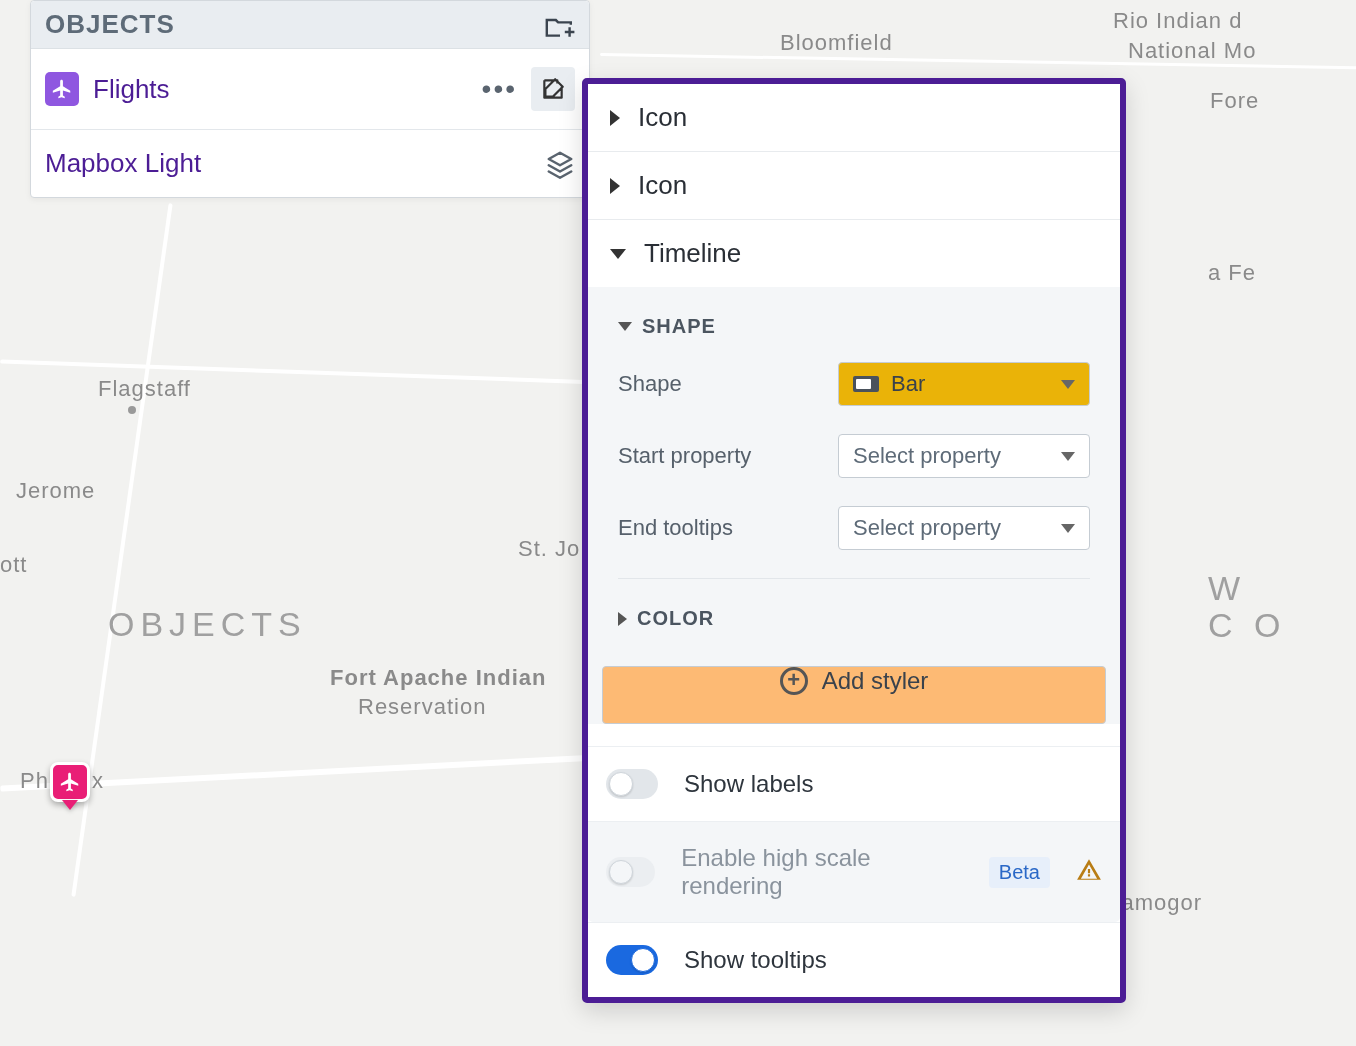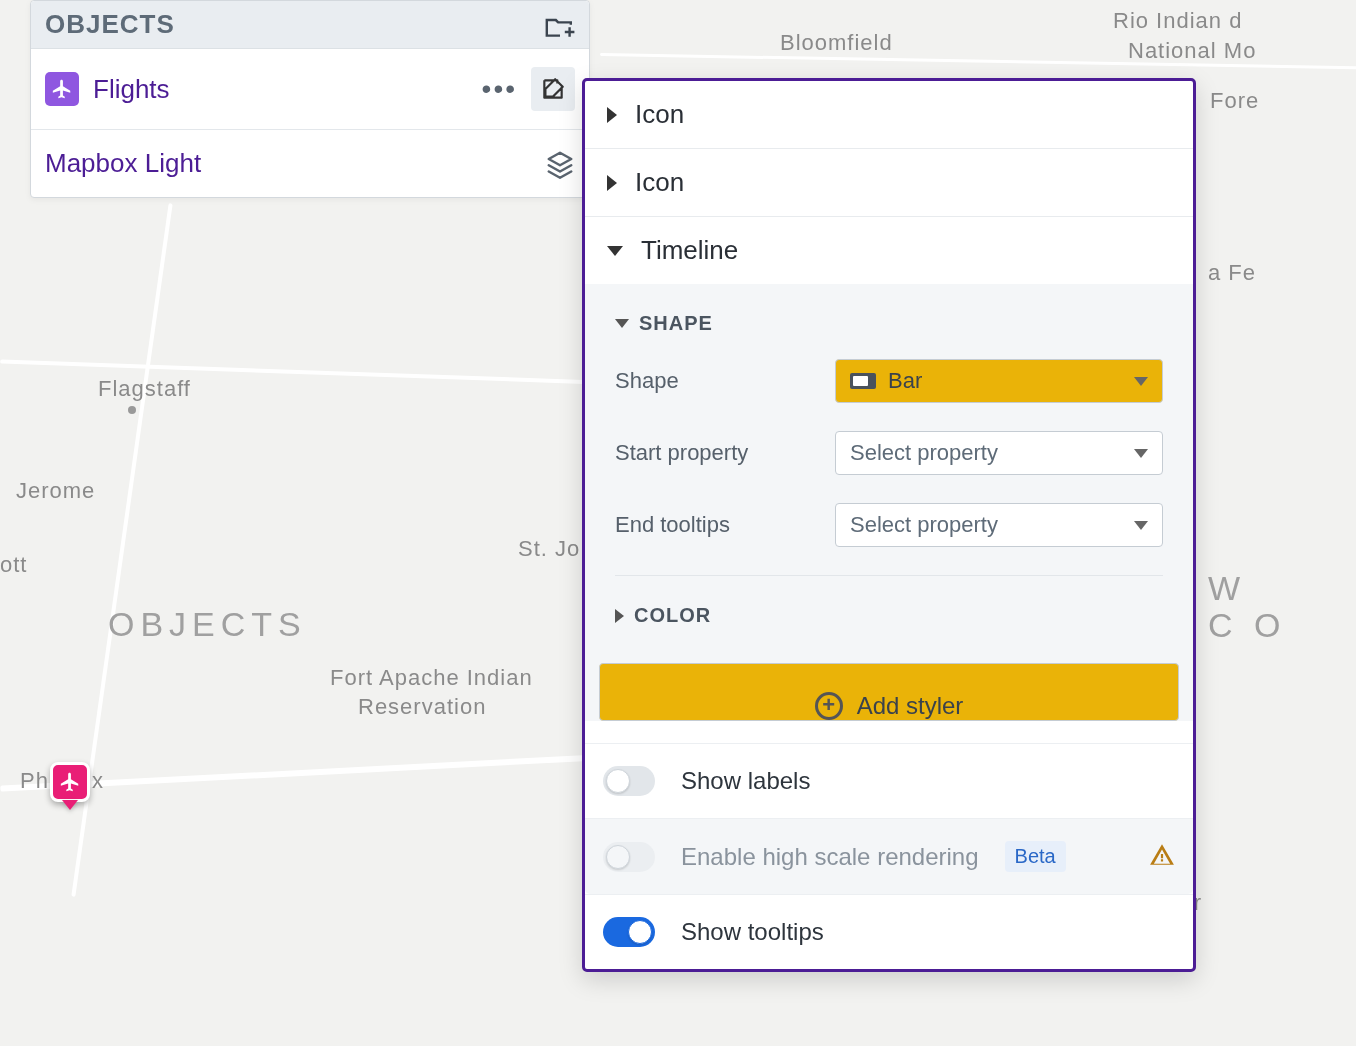--- a/index.html
+++ b/index.html
@@ -26,21 +26,21 @@
   .edit-btn { width:44px; height:44px; background:#e9edf1; border-radius:4px; display:flex; align-items:center; justify-content:center; cursor:pointer; }
   .edit-btn svg { width:26px; height:26px; stroke:#333; fill:none; stroke-width:2; }
   .layers-icon { width:30px; height:30px; color:#5a646f; }
   .layers-icon svg { width:30px; height:30px; fill:none; stroke:currentColor; stroke-width:2; }
 
   .marker { position:absolute; left:50px; top:762px; width:40px; height:52px; }
   .marker-pin { width:40px; height:40px; background:#e91e76; border:3px solid #fff; border-radius:8px; display:flex; align-items:center; justify-content:center; box-shadow:0 3px 6px rgba(0,0,0,0.3); }
   .marker-pin svg { width:22px; height:22px; fill:#fff; }
   .marker-tail { width:0; height:0; border-left:8px solid transparent; border-right:8px solid transparent; border-top:10px solid #e91e76; margin:-2px auto 0; filter:drop-shadow(0 2px 2px rgba(0,0,0,0.2)); }
 
-  .popup { position:absolute; left:582px; top:78px; width:614px; background:#fff; border:3px solid #4c1d95; border-radius:5px; box-shadow:0 8px 24px rgba(0,0,0,0.15); }
+  .popup { position:absolute; left:582px; top:78px; width:544px; background:#fff; border:6px solid #4c1d95; border-radius:5px; box-shadow:0 8px 24px rgba(0,0,0,0.15); }
   .acc-row { display:flex; align-items:center; gap:18px; padding:18px 22px; border-bottom:1px solid #e8ebee; cursor:pointer; }
   .acc-row:first-child { border-top-left-radius:5px; border-top-right-radius:5px; }
   .acc-row .caret { width:0; height:0; border-top:8px solid transparent; border-bottom:8px solid transparent; border-left:10px solid #333; }
   .acc-row.open .caret { border-left:8px solid transparent; border-right:8px solid transparent; border-top:10px solid #333; border-bottom:none; }
   .acc-row .label { font-size:26px; color:#2a2f36; }
 
   .acc-body { background:#f4f6f8; padding:14px 0 0 0; }
   .sub-header { display:flex; align-items:center; gap:10px; padding:14px 30px 10px; cursor:pointer; }
   .sub-header .caret-s { width:0; height:0; border-left:7px solid transparent; border-right:7px solid transparent; border-top:9px solid #555; }
   .sub-header.closed .caret-s { border-top:7px solid transparent; border-bottom:7px solid transparent; border-left:9px solid #555; border-right:none; }
@@ -51,21 +51,21 @@
   .select { flex:1; height:44px; border:1px solid #c5ccd3; border-radius:4px; background:#fff; display:flex; align-items:center; padding:0 14px; gap:12px; cursor:pointer; position:relative; }
   .select.light { background:#eab308; }
   .select .txt { font-size:22px; color:#3a424c; flex:1; }
   .select .txt.placeholder { color:#5e6b78; }
   .select .chev { width:0; height:0; border-left:7px solid transparent; border-right:7px solid transparent; border-top:9px solid #666; }
   .bar-glyph { width:26px; height:16px; background:#4a525c; border-radius:2px; position:relative; }
   .bar-glyph::after { content:''; position:absolute; inset:3px 8px 3px 3px; background:#fff; border-radius:1px; }
 
   .divider { height:1px; background:#e2e6ea; margin:14px 30px; }
 
-  .add-styler { margin:16px 14px 22px; height:58px; border:1px solid #c5ccd3; border-radius:4px; background:#eab308; display:flex; align-items:flex-end; justify-content:center; gap:14px; font-size:24px; color:#3a424c; cursor:pointer; }
+  .add-styler { margin:16px 14px 22px; height:58px; border:1px solid #c5ccd3; border-radius:4px; background:#fdba74; display:flex; align-items:flex-start; justify-content:center; gap:14px; font-size:24px; color:#3a424c; cursor:pointer; }
   .circle-plus { width:28px; height:28px; border:3px solid #555; border-radius:50%; display:flex; align-items:center; justify-content:center; color:#555; }
   .circle-plus::before { content:'+'; font-size:22px; font-weight:700; line-height:0; margin-top:-2px; }
 
   .toggle-row { display:flex; align-items:center; gap:26px; padding:22px 18px; border-top:1px solid #eceff2; }
   .toggle-row.footer { background:#f4f6f8; border-bottom-left-radius:5px; border-bottom-right-radius:5px; }
   .toggle { width:52px; height:30px; border-radius:15px; position:relative; cursor:pointer; }
   .toggle.off { background:#e2e6ea; }
   .toggle.on { background:#1a69e0; }
   .toggle.disabled { background:#ebeef1; cursor:default; }
   .toggle .knob { position:absolute; width:24px; height:24px; background:#fff; border:1px solid #cfd5db; border-radius:50%; top:3px; left:3px; transition:left .1s; box-shadow:0 1px 2px rgba(0,0,0,0.15); }
@@ -92,21 +92,21 @@
   <div class="map-label small" style="left:1210px; top:88px;">Fore</div>
   <div class="map-label small" style="left:1208px; top:260px;">a Fe</div>
   <div class="map-label big" style="left:1208px; top:570px; line-height:1.1;">W<br>C O</div>
   <div class="map-label small" style="left:1100px; top:890px;">Alamogor</div>
 
   <div class="map-label small" style="left:90px; top:376px;margin-left:8px;">Flagstaff</div>
   <div style="position:absolute; left:128px; top:406px; width:8px; height:8px; background:#999; border-radius:50%;"></div>
   <div class="map-label small" style="left:16px; top:478px;">Jerome</div>
   <div class="map-label small" style="left:0px; top:552px;">ott</div>
   <div class="map-label big" style="left:108px; top:605px;">OBJECTS</div>
-  <div class="map-label small" style="left:330px; top:665px; text-align:center;">Fort Apache Indian</div>
+  <div class="map-label small" style="left:330px; top:665px; text-align:center;font-weight:bold;">Fort Apache Indian</div>
   <div class="map-label small" style="left:358px; top:694px;">Reservation</div>
   <div class="map-label small" style="left:518px; top:536px;">St. Jo</div>
   <div class="map-label small" style="left:20px; top:768px;">Ph</div>
   <div class="map-label small" style="left:86px; top:768px;">ix</div>
   <div class="map-label small" style="left:720px; top:918px;">Silver City</div>
 </div>
 
 <div class="marker">
   <div class="marker-pin">
     <svg viewBox="0 0 24 24">

